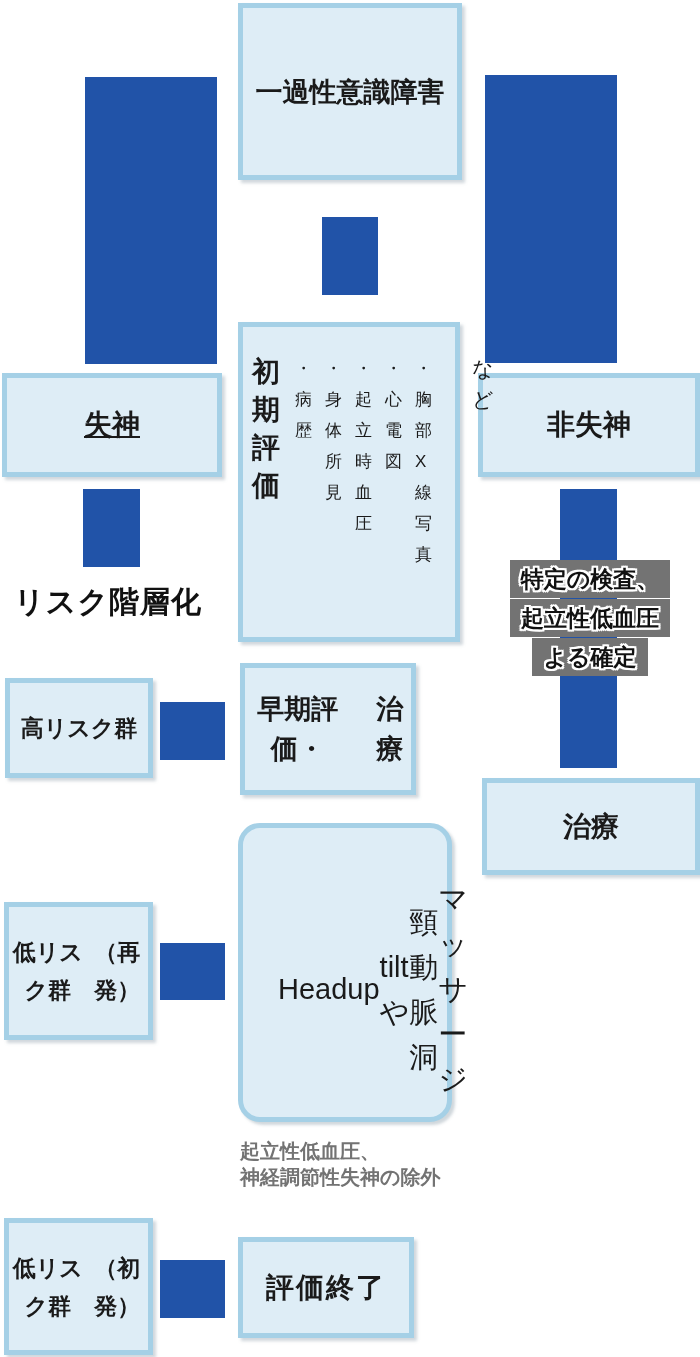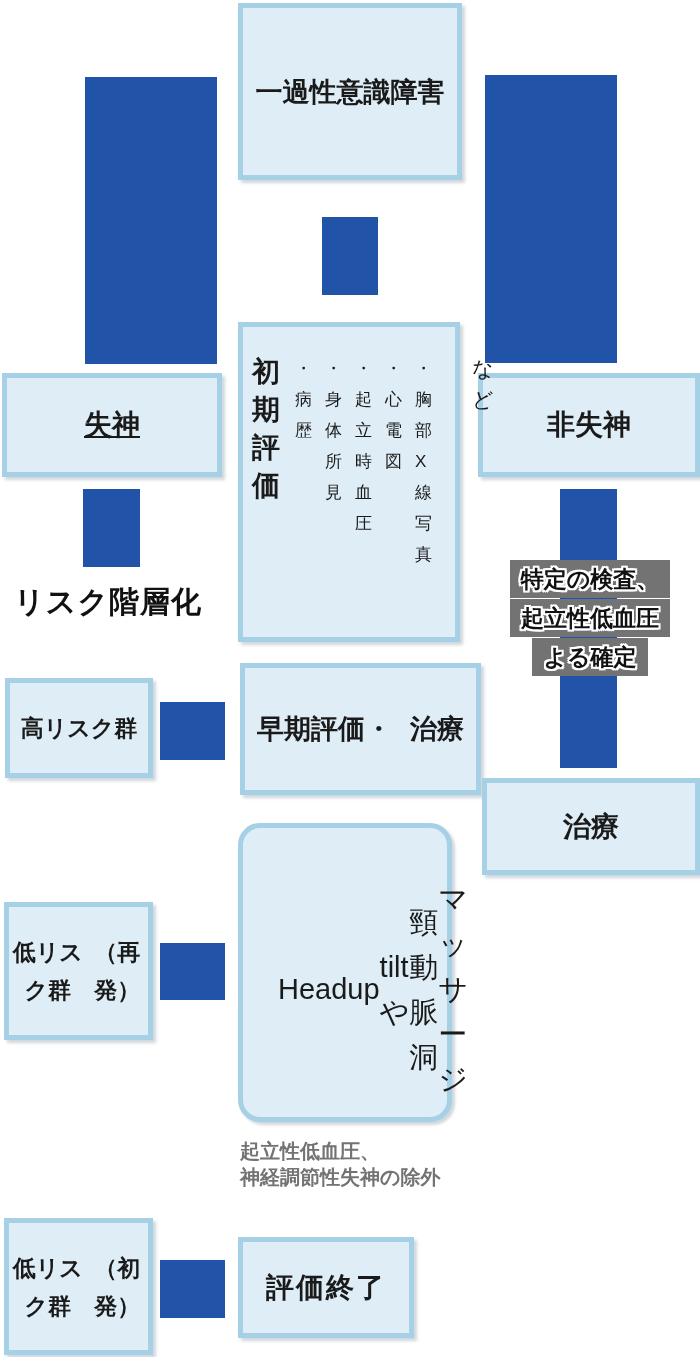--- a/index.html
+++ b/index.html
@@ -84,21 +84,21 @@
     font-size: 30px;
     font-weight: bold;
     letter-spacing: 1px;
     color: #111;
     white-space: nowrap;
   }
 
   .box-highrisk { left: 5px; top: 678px; width: 148px; height: 100px; font-size: 23px; }
   .conn-high    { left: 160px; top: 702px; width: 65px; height: 58px; }
 
-  .box-early { left: 240px; top: 663px; width: 241px; height: 132px; font-size: 27px; line-height: 40px; gap: 18px; }
+  .box-early { left: 240px; top: 663px; width: 176px; height: 132px; font-size: 27px; line-height: 40px; gap: 18px; }
 
   
   .bar-right-lower { left: 560px; top: 489px; width: 57px; height: 279px; }
   .label-confirm {
     position: absolute;
     left: 480px; top: 560px; width: 220px;
     text-align: center;
     font-size: 23px;
     font-weight: bold;
     line-height: 26px;

